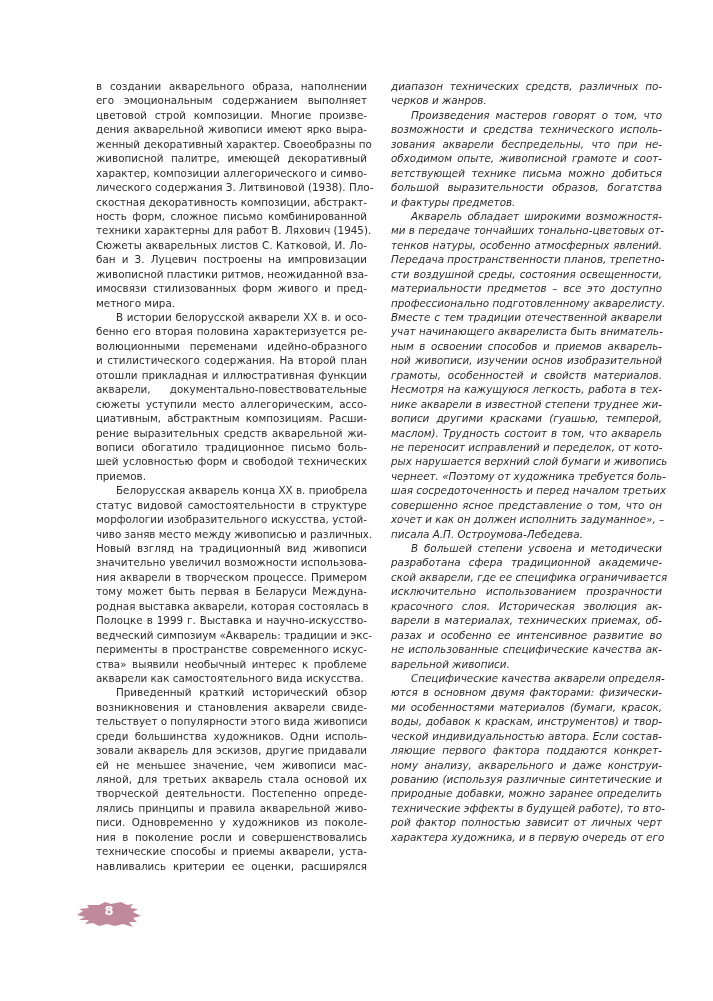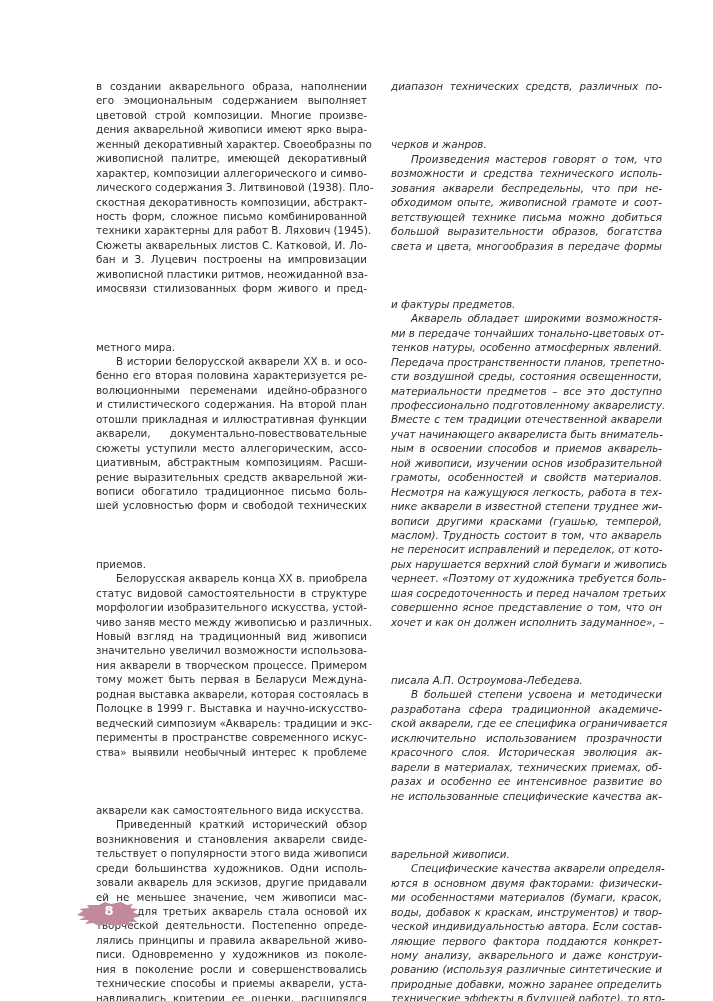--- a/index.html
+++ b/index.html
@@ -6,21 +6,21 @@
   body { width: 713px; height: 1001px; position: relative; overflow: hidden; }
   .page { position: absolute; left: 0; top: 0; width: 713px; height: 972px; background: #fff; }
   .col {
     position: absolute; top: 79px; width: 271px;
     font-family: "DejaVu Sans", sans-serif;
     font-size: 10.35px; line-height: 14.45px; color: #2b2b2b;
   }
   .col.left { left: 96px; }
   .col.right { left: 391px; font-style: italic; }
   .line { display: block; white-space: nowrap; text-align: justify; text-align-last: justify; height: 14.45px; }
-  .line.last { text-align-last: left; margin-top: 44px; }
+  .line.last { text-align-last: left; }
   .line.indent { padding-left: 20px; }
   .pageno-wrap { position: absolute; left: 75px; top: 895px; width: 68px; height: 40px; }
   .pageno-wrap svg { position: absolute; left: 0; top: 0; }
   .pageno {
     position: absolute; left: 0; top: 8px; width: 68px; text-align: center;
     font-family: "DejaVu Sans", sans-serif; font-weight: bold; font-size: 13px; color: #ffffff;
   }
 </style>
 </head>
 <body>
@@ -85,21 +85,20 @@
     </div>
   <div class="col right" id="col-right">
       <span class="line">диапазон технических средств, различных по-</span>
       <span class="line last">черков и жанров.</span>
       <span class="line indent">Произведения мастеров говорят о том, что</span>
       <span class="line">возможности и средства технического исполь-</span>
       <span class="line">зования акварели беспредельны, что при не-</span>
       <span class="line">обходимом опыте, живописной грамоте и соот-</span>
       <span class="line">ветствующей технике письма можно добиться</span>
       <span class="line">большой выразительности образов, богатства</span>
-      <span class="line">света и цвета, многообразия в передаче формы</span>
       <span class="line last">и фактуры предметов.</span>
       <span class="line indent">Акварель обладает широкими возможностя-</span>
       <span class="line">ми в передаче тончайших тонально-цветовых от-</span>
       <span class="line">тенков натуры, особенно атмосферных явлений.</span>
       <span class="line">Передача пространственности планов, трепетно-</span>
       <span class="line">сти воздушной среды, состояния освещенности,</span>
       <span class="line">материальности предметов – все это доступно</span>
       <span class="line">профессионально подготовленному акварелисту.</span>
       <span class="line">Вместе с тем традиции отечественной акварели</span>
       <span class="line">учат начинающего акварелиста быть вниматель-</span>

